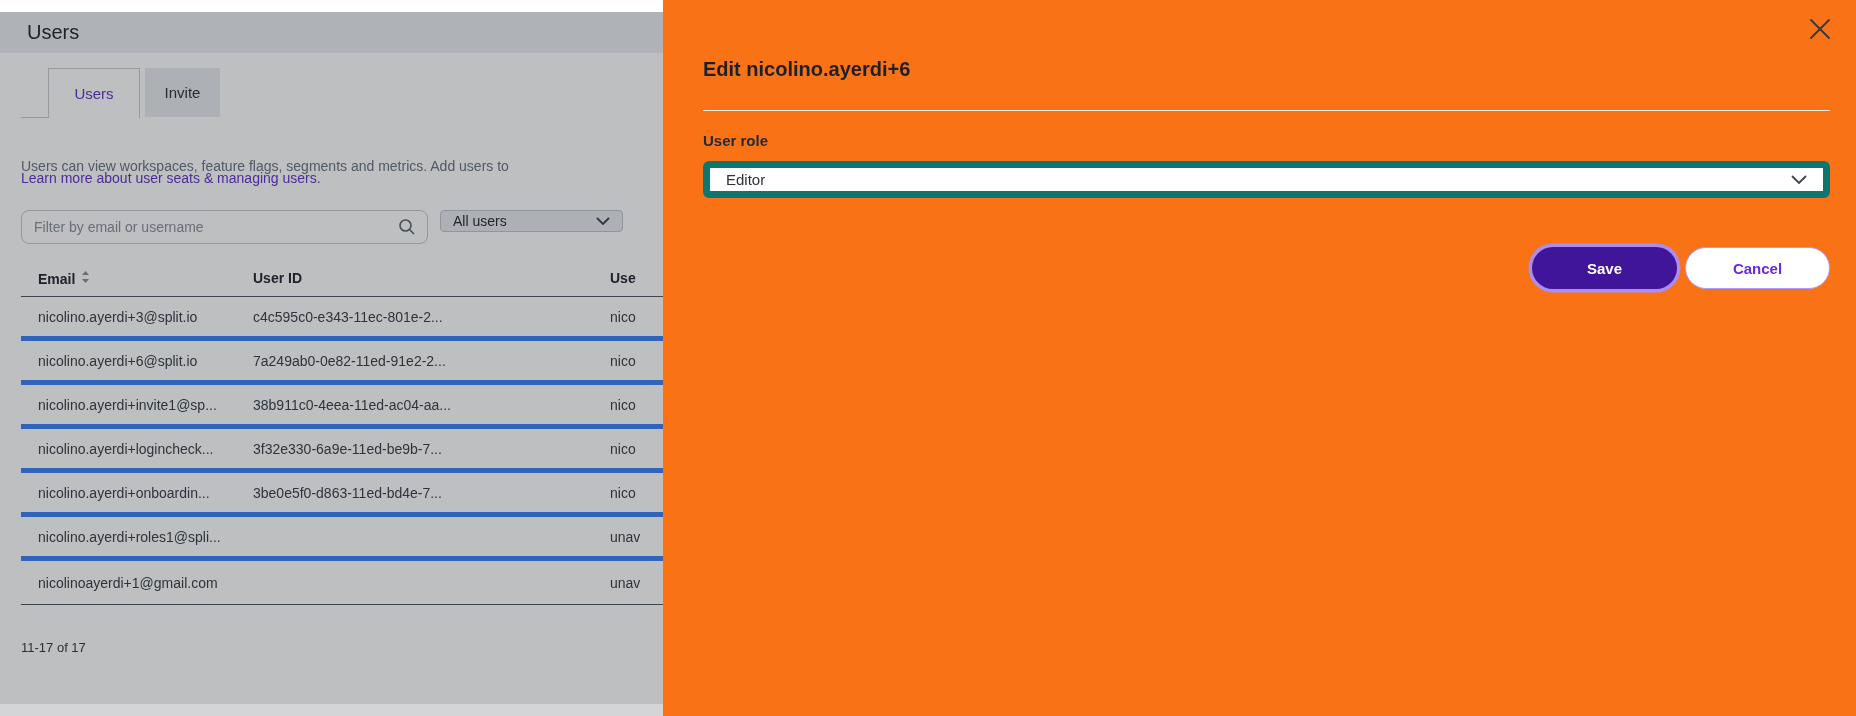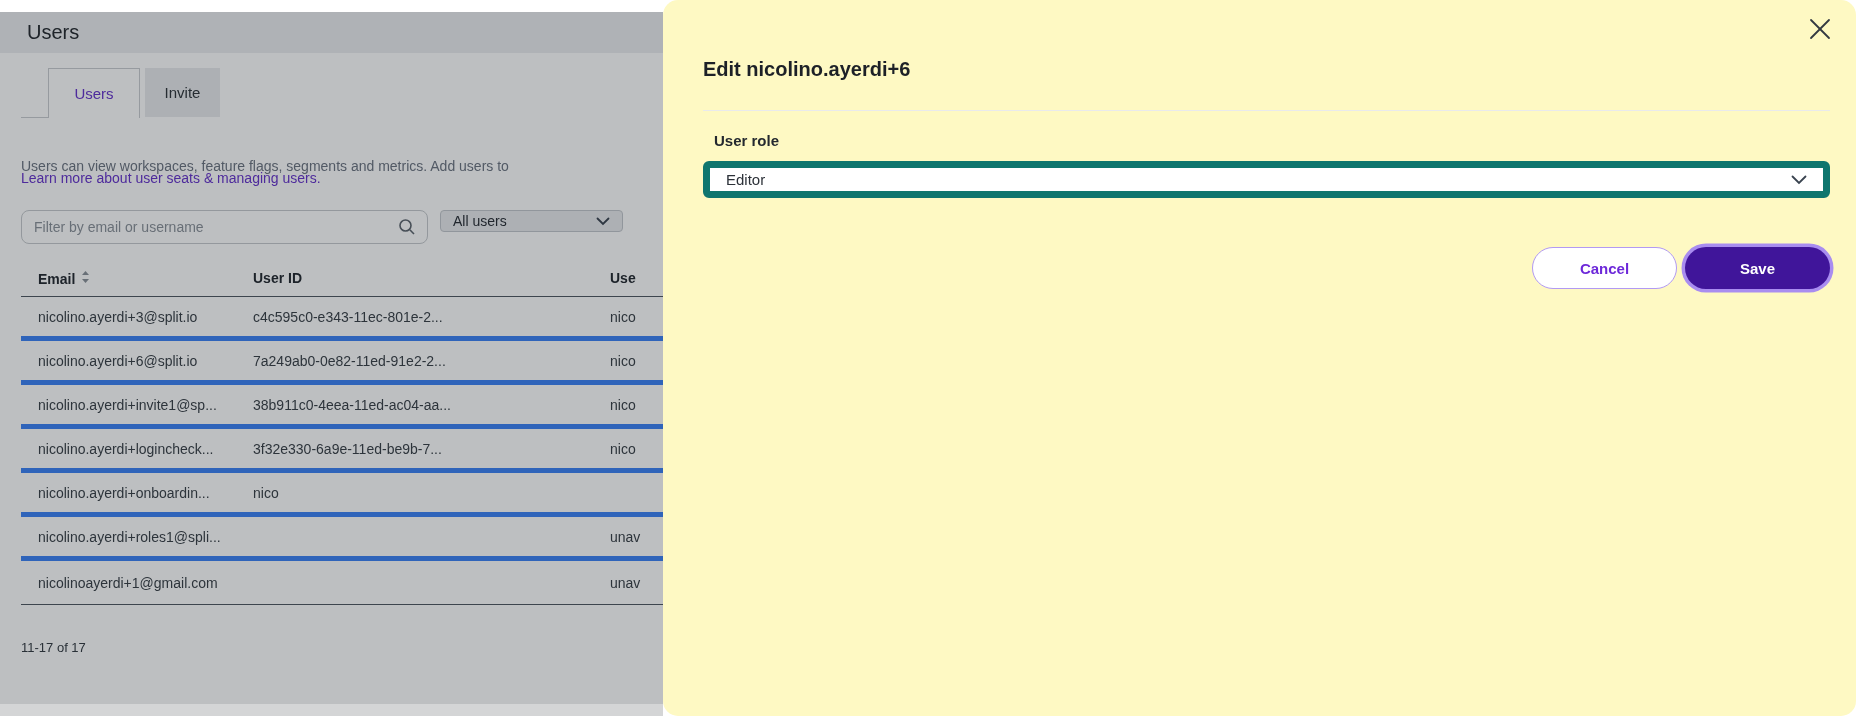--- a/index.html
+++ b/index.html
@@ -75,31 +75,30 @@
 
   .dim-overlay {
     position: absolute; left: 0; top: 12px; width: 663px; height: 692px;
     background: rgba(18,24,32,0.28); pointer-events: none;
   }
   .bottom-strip { position: absolute; left: 0; top: 704px; width: 663px; height: 12px; background: #d4d5d6; }
 
   
   .modal {
     position: absolute; left: 663px; top: 0; width: 1193px; height: 716px;
-    background: #fef9c3;
-    border-radius: 15px;
+    background: #f97316;
   }
   .close-btn {
     position: absolute; top: 16px; right: 22px; width: 28px; height: 28px;
     display: flex; align-items: center; justify-content: center; cursor: pointer;
     background: none; border: none;
   }
   .modal-title { position: absolute; left: 40px; top: 58px; font-size: 20px; font-weight: bold; color: #1d2127; }
   .modal-divider { position: absolute; left: 40px; right: 26px; top: 110px; height: 1px; background: #e9eaec; }
-  .role-label { position: absolute; left: 40px; top: 132px; font-size: 15px; font-weight: bold; color: #24292f; margin-left: 11px; }
+  .role-label { position: absolute; left: 40px; top: 132px; font-size: 15px; font-weight: bold; color: #24292f; }
   .role-select {
     position: absolute; left: 40px; right: 26px; top: 161px; height: 37px;
     border: 7px solid #0f766e; border-radius: 6px; background: #fff;
     display: flex; align-items: center; font-size: 15px; color: #2c3138;
     padding: 0 16px; cursor: pointer;
   }
   .role-select .chev { margin-left: auto; }
   .modal-actions {
     position: absolute; right: 26px; top: 247px; display: flex; gap: 8px;
   }
@@ -193,20 +192,21 @@
     </div>
 
     <div class="tr">
       <div class="col-email">nicolino.ayerdi+logincheck...</div>
       <div class="col-id">3f32e330-6a9e-11ed-be9b-7...</div>
       <div class="col-user">nico</div>
     </div>
 
     <div class="tr">
       <div class="col-email">nicolino.ayerdi+onboardin...</div>
+      <div class="col-id">3be0e5f0-d863-11ed-bd4e-7...</div>
       <div class="col-user">nico</div>
     </div>
 
     <div class="tr">
       <div class="col-email">nicolino.ayerdi+roles1@spli...</div>
       <div class="col-id"></div>
       <div class="col-user">unav</div>
     </div>
 
     <div class="tr">
@@ -240,18 +240,18 @@
     <div class="role-select">
       <span>Editor</span>
       <span class="chev">
         <svg width="16" height="10" viewBox="0 0 16 10" fill="none" stroke="#39434f" stroke-width="1.8" stroke-linecap="round">
           <polyline points="1.5,1.5 8,8 14.5,1.5"></polyline>
         </svg>
       </span>
     </div>
 
     <div class="modal-actions">
+      <button class="btn btn-save">Save</button>
       <button class="btn btn-cancel">Cancel</button>
-      <button class="btn btn-save">Save</button>
     </div>
   </div>
 
 </div>
 
 </body></html>

